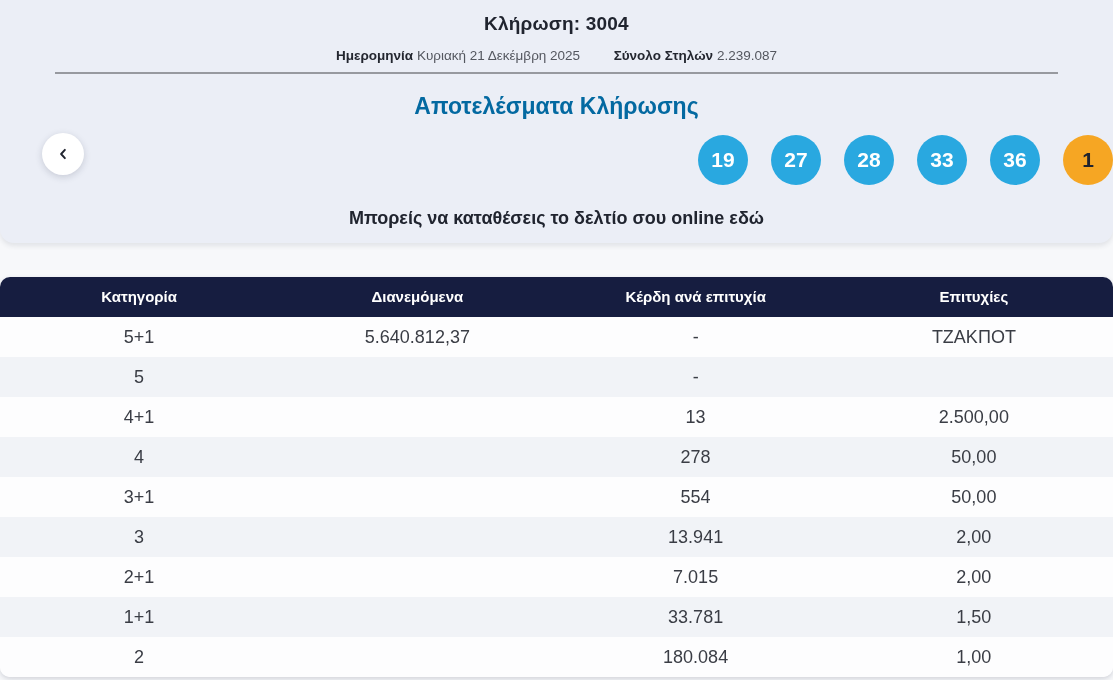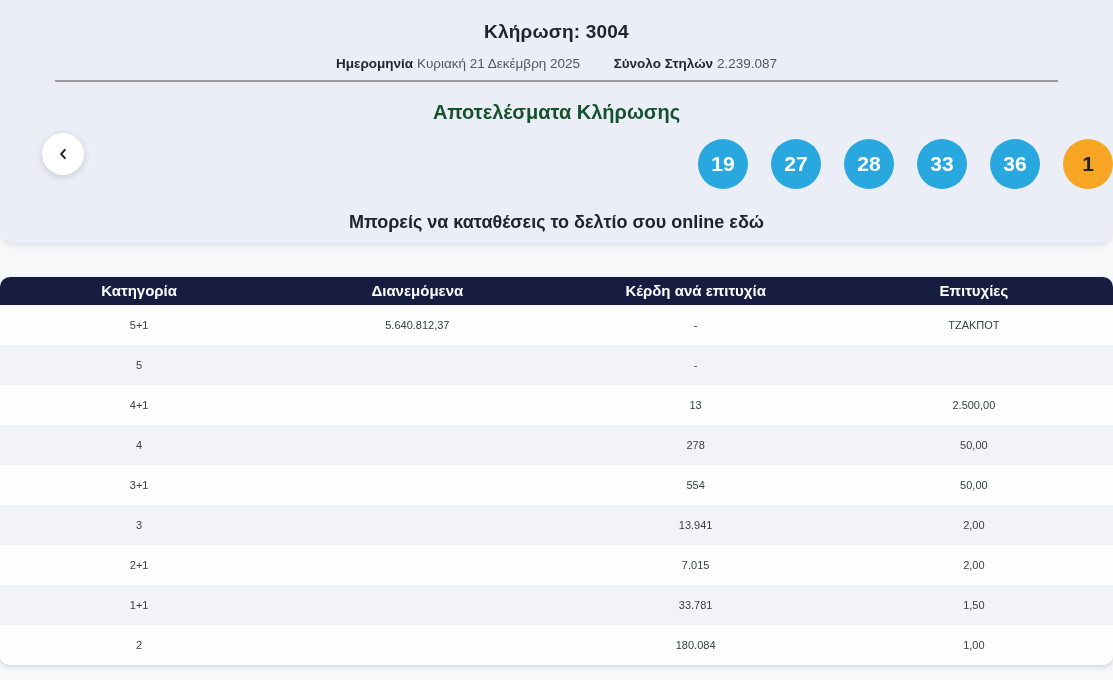--- a/index.html
+++ b/index.html
@@ -12,21 +12,21 @@
 
   
   .hero {
     position: relative;
     width: 1113px;
     height: 243px;
     background: #ebeef6;
     border-radius: 0 0 14px 14px;
     box-shadow: 0 3px 5px rgba(40,45,70,0.10);
     text-align: center;
-    padding-top: 21px;
+    padding-top: 13px;
   }
   .draw-title {
     font-size: 19px;
     font-weight: 800;
     color: #20242f;
     letter-spacing: .2px;
   }
   .meta-line {
     margin-top: 13px;
     font-size: 13.5px;
@@ -34,23 +34,23 @@
     text-align: center;
   }
   .meta-line .lbl { font-weight: 700; color: #23262f; }
   .meta-gap { display: inline-block; width: 26px; }
   .divider {
     margin: 9px 55px 0 55px;
     border-top: 2px solid #97999f;
   }
   .results-heading {
     margin-top: 19px;
-    font-size: 20px;
+    font-size: 23px;
     font-weight: 800;
-    color: #14532d;
+    color: #0369a1;
   }
   .balls {
     margin-top: 15px;
     display: flex;
     justify-content: flex-end;
     gap: 23px;
   }
   .ball {
     width: 50px; height: 50px;
     border-radius: 50%;
@@ -90,28 +90,28 @@
     background: #fdfdfe;
   }
   .t-row {
     display: flex;
     height: 40px;
     align-items: center;
   }
   .t-cell {
     flex: 0 0 25%;
     text-align: center;
-    font-size: 11px;
+    font-size: 18px;
     color: #3a3d45;
     line-height: 40px;
     white-space: nowrap;
   }
   .t-head {
     background: #161d40;
-    height: 28px;
+    height: 40px;
   }
   .t-head .t-cell {
     color: #ffffff;
     font-size: 15px;
     font-weight: 700;
   }
   .t-body .t-row:nth-child(odd)  { background: #fdfdfe; }
   .t-body .t-row:nth-child(even) { background: #f1f3f7; }
 </style>
 </head>

